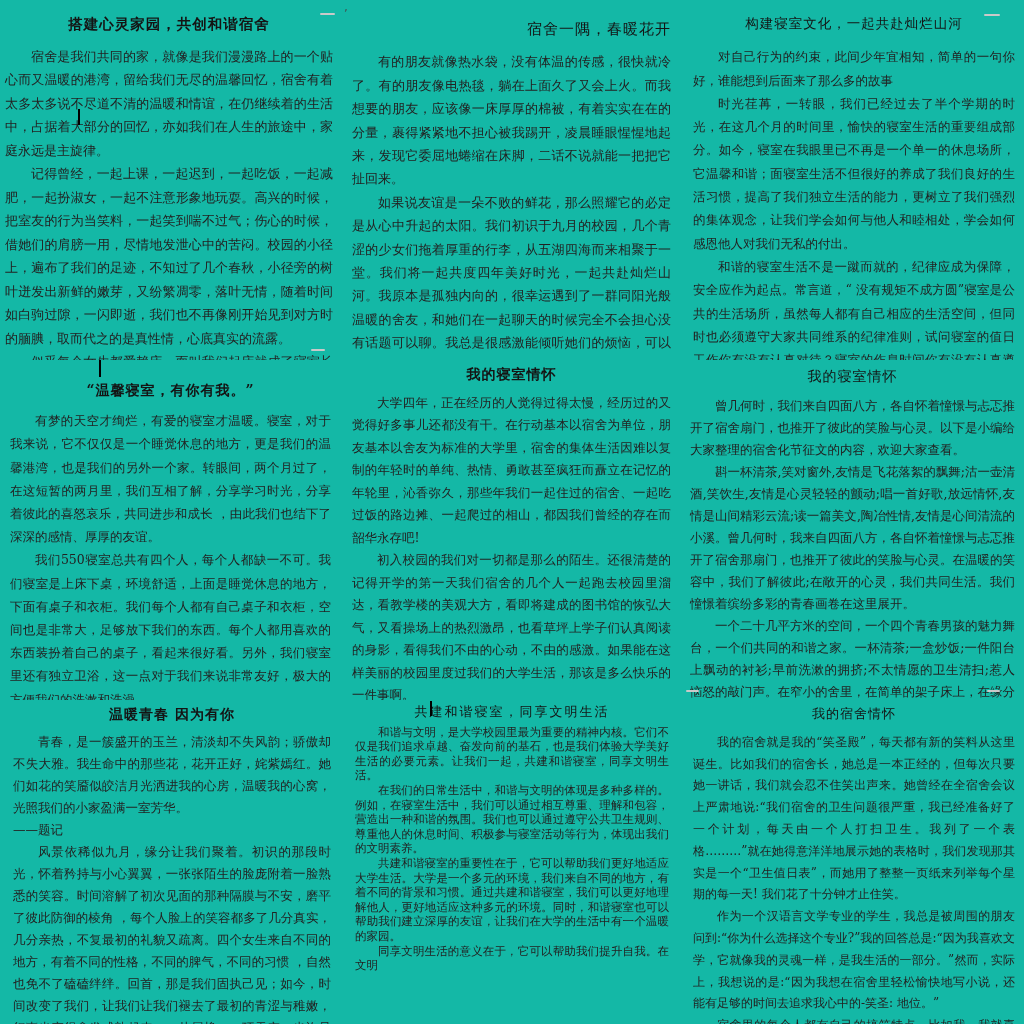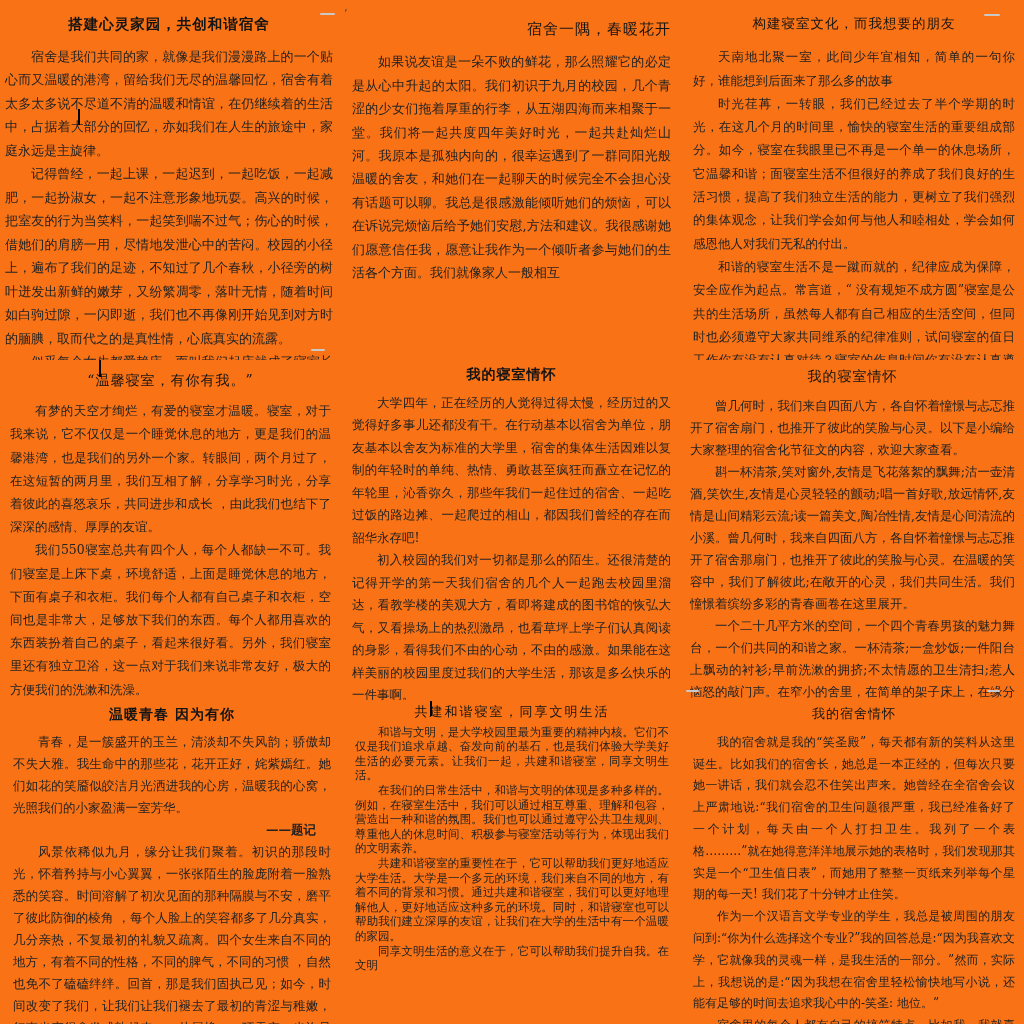--- a/index.html
+++ b/index.html
@@ -1,19 +1,19 @@
 <!DOCTYPE html>
 <html><head>
 <meta charset="utf-8">
 <style>
   html,body{margin:0;padding:0;background:#ffffff;}
   #page{
     position:relative;
     width:1024px;height:1024px;
-    background:#f97316;
+    background:#14b8a6;
     font-family:"DejaVu Serif","Liberation Serif",serif;
     color:#1e1e1e;
     overflow:hidden;
   }
   #grid{
     display:grid;
     grid-template-columns:340px 340px 344px;
     grid-template-rows:360px 340px 324px;
     width:1024px;height:1024px;
   }
@@ -29,34 +29,32 @@
     color:#141414;
     letter-spacing:1px;
   }
   .panel p{
     margin:0;
     text-indent:2em;
     word-break:break-all;
     color:#222222;
   }
   .epigraph{
-    text-align:right;
     text-indent:0 !important;
     padding-right:1.2em;
-    font-weight:bold;
   }
   
   .panel-1{font-size:13px;line-height:23.5px;padding:9px 7px 0 5px;}
   .panel-1 .essay-title{font-size:14.5px;font-weight:bold;margin:3px 0 9px;}
   .panel-2{font-size:13px;line-height:23.4px;padding:13px 9px 0 12px;}
   .panel-2 .essay-title{font-size:15px;font-weight:normal;margin:5px 0 9px;text-align:right;}
   .panel-3{font-size:12.5px;line-height:23.3px;padding:10px 9px 0 13px;}
   .panel-3 .essay-title{font-size:13.5px;font-weight:normal;margin:2px 0 10px;}
   .panel-4{font-size:12.5px;line-height:23.2px;padding:7px 9px 0 10px;}
-  .panel-4 .essay-title{font-size:14px;font-weight:normal;margin:2px 0 7px;}
+  .panel-4 .essay-title{font-size:14px;font-weight:bold;margin:12px 0 7px;}
   .panel-5{font-size:12.5px;line-height:22.5px;padding:3px 9px 0 12px;}
   .panel-5 .essay-title{font-size:14px;font-weight:bold;margin:0 0 6px;}
   .panel-6{font-size:12.5px;line-height:22px;padding:5px 9px 0 10px;}
   .panel-6 .essay-title{font-size:14px;font-weight:normal;margin:0 0 8px;}
   .panel-7{font-size:12.5px;line-height:22px;padding:3px 9px 0 13px;}
   .panel-7 .essay-title{font-size:14px;font-weight:bold;margin:0 0 6px;}
   .panel-8{font-size:11.5px;line-height:14.6px;padding:5px 11px 0 15px;}
   .panel-8 .essay-title{font-size:13px;font-weight:normal;margin:0 0 5px;letter-spacing:2px;}
   .panel-9{font-size:12px;line-height:21.8px;padding:3px 9px 0 13px;}
   .panel-9 .essay-title{font-size:13px;font-weight:normal;margin:0 0 7px;}
@@ -81,26 +79,27 @@
 
     <div class="panel panel-1">
       <h2 class="essay-title">搭建心灵家园，共创和谐宿舍</h2>
       <p>宿舍是我们共同的家，就像是我们漫漫路上的一个贴心而又温暖的港湾，留给我们无尽的温馨回忆，宿舍有着太多太多说不尽道不清的温暖和情谊，在仍继续着的生活中，占据着大部分的回忆，亦如我们在人生的旅途中，家庭永远是主旋律。</p>
       <p>记得曾经，一起上课，一起迟到，一起吃饭，一起减肥，一起扮淑女，一起不注意形象地玩耍。高兴的时候，把室友的行为当笑料，一起笑到喘不过气；伤心的时候，借她们的肩膀一用，尽情地发泄心中的苦闷。校园的小径上，遍布了我们的足迹，不知过了几个春秋，小径旁的树叶迸发出新鲜的嫩芽，又纷繁凋零，落叶无情，随着时间如白驹过隙，一闪即逝，我们也不再像刚开始见到对方时的腼腆，取而代之的是真性情，心底真实的流露。</p>
       <p>似乎每个女生都爱赖床，而叫我们起床就成了寝室长每天的必做功课，偶尔着，全班，不想起床的时候，她把我们全都叫起来。</p>
     </div>
 
     <div class="panel panel-2">
       <h2 class="essay-title">宿舍一隅，春暖花开</h2>
+      <p>有的朋友就像热水袋，没有体温的传感，很快就冷了。有的朋友像电热毯，躺在上面久了又会上火。而我想要的朋友，应该像一床厚厚的棉被，有着实实在在的分量，裹得紧紧地不担心被我踢开，凌晨睡眼惺惺地起来，发现它委屈地蜷缩在床脚，二话不说就能一把把它扯回来。</p>
       <p>如果说友谊是一朵不败的鲜花，那么照耀它的必定是从心中升起的太阳。我们初识于九月的校园，几个青涩的少女们拖着厚重的行李，从五湖四海而来相聚于一堂。我们将一起共度四年美好时光，一起共赴灿烂山河。我原本是孤独内向的，很幸运遇到了一群同阳光般温暖的舍友，和她们在一起聊天的时候完全不会担心没有话题可以聊。我总是很感激能倾听她们的烦恼，可以在诉说完烦恼后给予她们安慰,方法和建议。我很感谢她们愿意信任我，愿意让我作为一个倾听者参与她们的生活各个方面。我们就像家人一般相互</p>
     </div>
 
     <div class="panel panel-3">
-      <h2 class="essay-title">构建寝室文化，而我想要的朋友</h2>
-      <p>天南地北聚一室，此间少年宜相知，简单的一句你好，谁能想到后面来了那么多的故事</p>
+      <h2 class="essay-title">构建寝室文化，一起共赴灿烂山河</h2>
+      <p>对自己行为的约束，此间少年宜相知，简单的一句你好，谁能想到后面来了那么多的故事</p>
       <p>时光荏苒，一转眼，我们已经过去了半个学期的时光，在这几个月的时间里，愉快的寝室生活的重要组成部分。如今，寝室在我眼里已不再是一个单一的休息场所，它温馨和谐；面寝室生活不但很好的养成了我们良好的生活习惯，提高了我们独立生活的能力，更树立了我们强烈的集体观念，让我们学会如何与他人和睦相处，学会如何感恩他人对我们无私的付出。</p>
       <p>和谐的寝室生活不是一蹴而就的，纪律应成为保障，安全应作为起点。常言道，“ 没有规矩不成方圆”寝室是公共的生活场所，虽然每人都有自己相应的生活空间，但同时也必须遵守大家共同维系的纪律准则，试问寝室的值日工作你有没有认真对待？寝室的作息时间你有没有认真遵守？寝室的环境安全，你有没有放在心上？……..如果寝</p>
     </div>
 
     <div class="panel panel-4">
       <h2 class="essay-title">“温馨寝室，有你有我。”</h2>
       <p>有梦的天空才绚烂，有爱的寝室才温暖。寝室，对于我来说，它不仅仅是一个睡觉休息的地方，更是我们的温馨港湾，也是我们的另外一个家。转眼间，两个月过了，在这短暂的两月里，我们互相了解，分享学习时光，分享着彼此的喜怒哀乐，共同进步和成长 ，由此我们也结下了深深的感情、厚厚的友谊。</p>
       <p>我们550寝室总共有四个人，每个人都缺一不可。我们寝室是上床下桌，环境舒适，上面是睡觉休息的地方，下面有桌子和衣柜。我们每个人都有自己桌子和衣柜，空间也是非常大，足够放下我们的东西。每个人都用喜欢的东西装扮着自己的桌子，看起来很好看。另外，我们寝室里还有独立卫浴，这一点对于我们来说非常友好，极大的方便我们的洗漱和洗澡。</p>
       <p>记得刚住进寝室时，我们当晚就规划如何把这个寝室环境变得越来越美，于是我们都提出不同的意见和看法，有的人说可以贴一些墙</p>
     </div>

